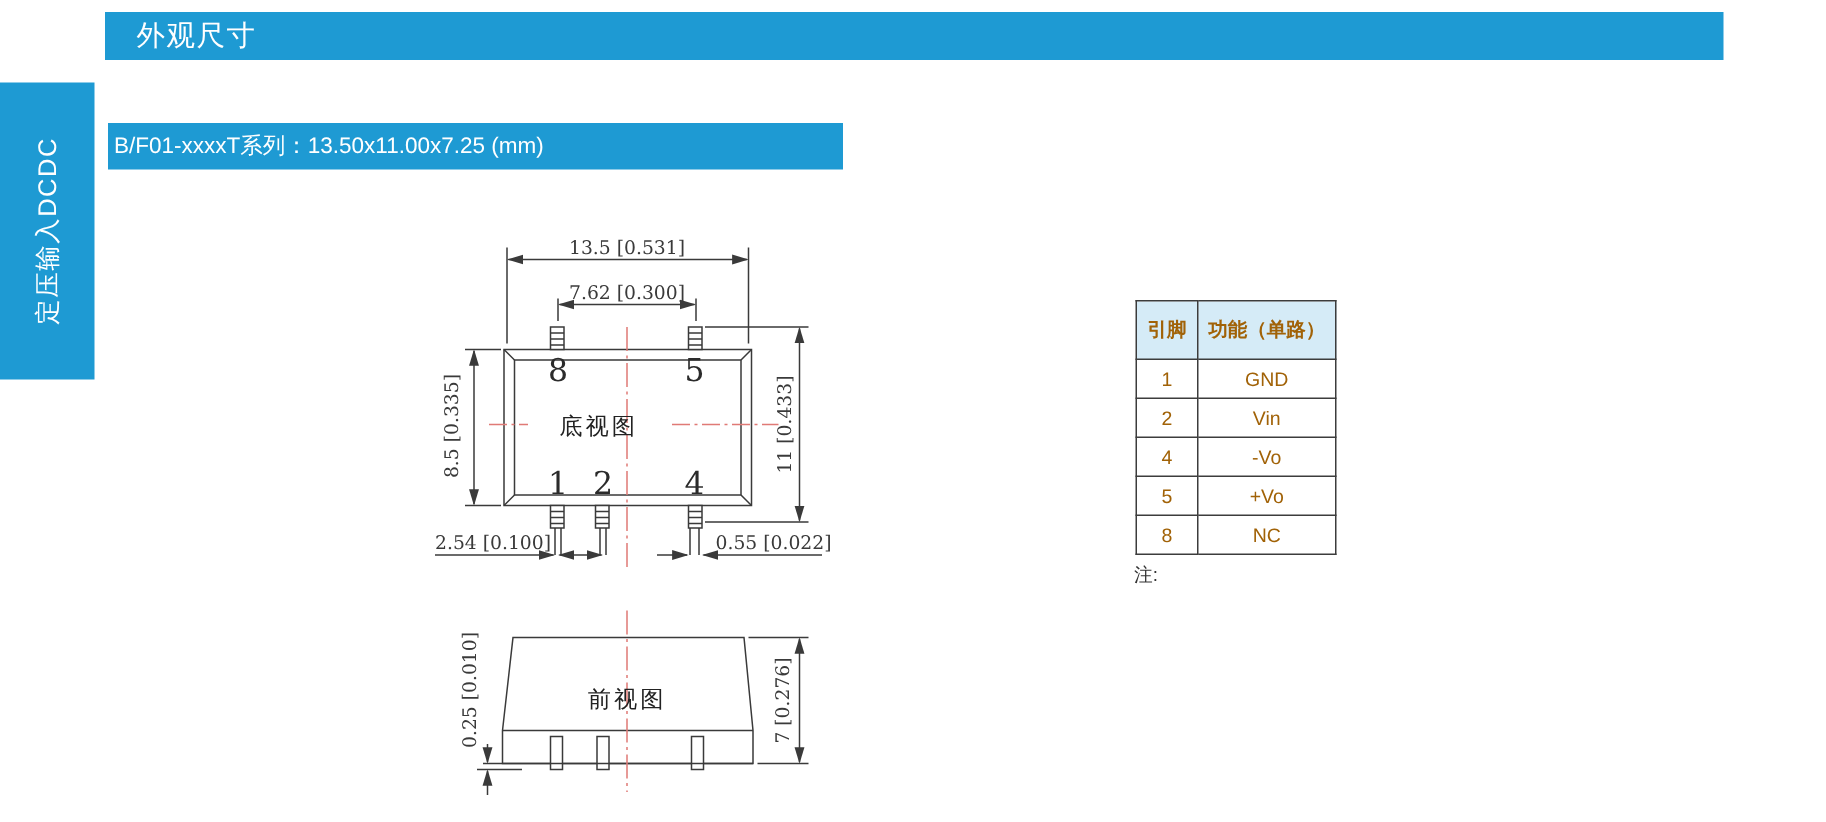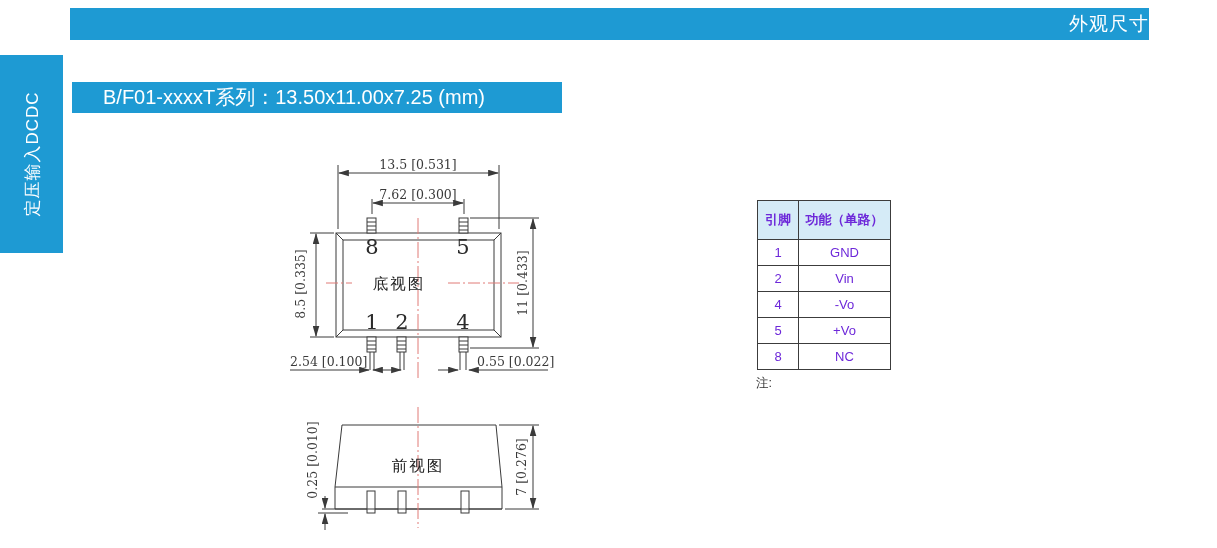--- a/index.html
+++ b/index.html
@@ -3,47 +3,47 @@
 <meta charset="utf-8">
 <style>
   html,body { margin:0; padding:0; background:#ffffff; }
   .page {
     position:relative; width:1217px; height:548px; background:#ffffff;
     font-family:"Liberation Sans", sans-serif; overflow:hidden;
   }
   
   .top-banner {
     position:absolute; left:70px; top:8px; width:1079px; height:32px;
-    background:#1E9AD3; color:#ffffff; display:flex; align-items:center;justify-content:flex-end;
+    background:#1E9AD3; color:#ffffff; display:flex; align-items:center;
   }
   .top-banner .banner-text { font-size:19px; padding-left:21px; letter-spacing:1px; }
   
   .sidebar-tab {
     position:absolute; left:0; top:55px; width:63px; height:198px; background:#1E9AD3;
   }
   .sidebar-tab .v-label {
     position:absolute; left:50%; top:50%;
     transform:translate(-50%,-50%) rotate(-90deg);
     white-space:nowrap; color:#ffffff; font-size:17px; letter-spacing:1px;
   }
   
   .section-title-bar {
     position:absolute; left:72px; top:82px; width:490px; height:31px;
     background:#1E9AD3; color:#ffffff; display:flex; align-items:center;
   }
-  .section-title-bar .title-text { font-size:20px; padding-left:4px;margin-left:27px; }
+  .section-title-bar .title-text { font-size:15px; padding-left:4px; }
   
   .drawing-svg { position:absolute; overflow:visible; }
   .dim-text { font-family:"DejaVu Serif", serif; font-size:12.5px; fill:#3a3a3a; }
   .pin-num  { font-family:"DejaVu Serif", serif; font-size:21px; fill:#2b2b2b; }
   .view-label { font-size:15.5px; fill:#222222; letter-spacing:2px; }
   
   .pin-table {
     position:absolute; left:757px; top:200px;
-    border-collapse:collapse; font-size:13px; color:#6d28d9;
+    border-collapse:collapse; font-size:13px; color:#a16207;
   }
   .pin-table th, .pin-table td {
     border:1px solid #3c3c3c; text-align:center; vertical-align:middle;
     font-weight:normal; padding:0;
   }
   .pin-table th { height:38px; background:#D5EBF7; font-weight:600; }
   .pin-table td { height:25px; background:#ffffff; }
   .pin-table .col-pin { width:40px; }
   .pin-table .col-fn  { width:91px; }
   

